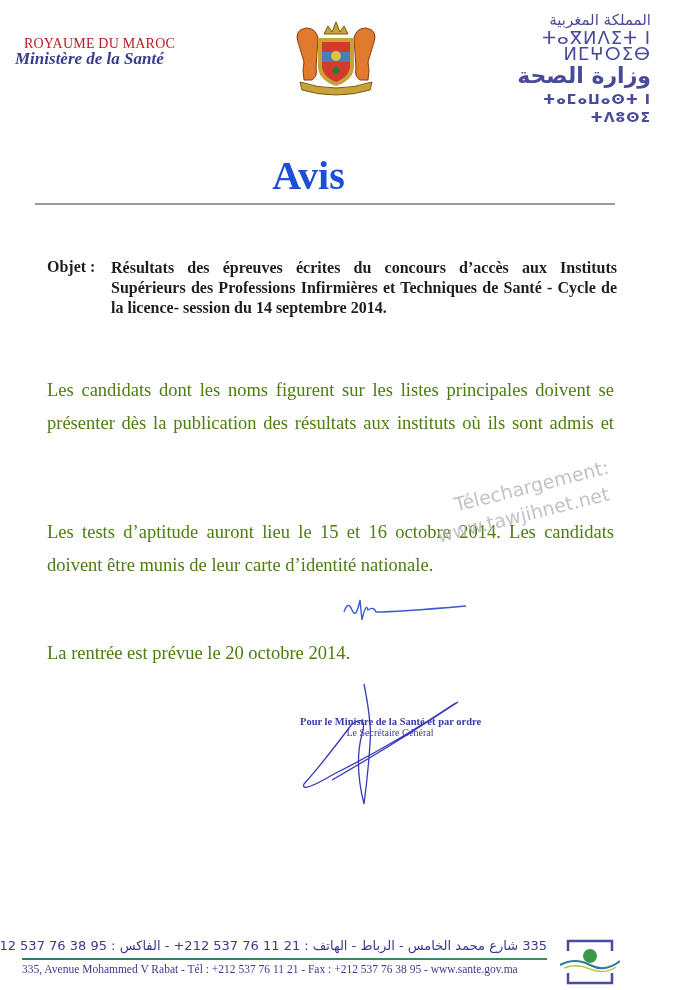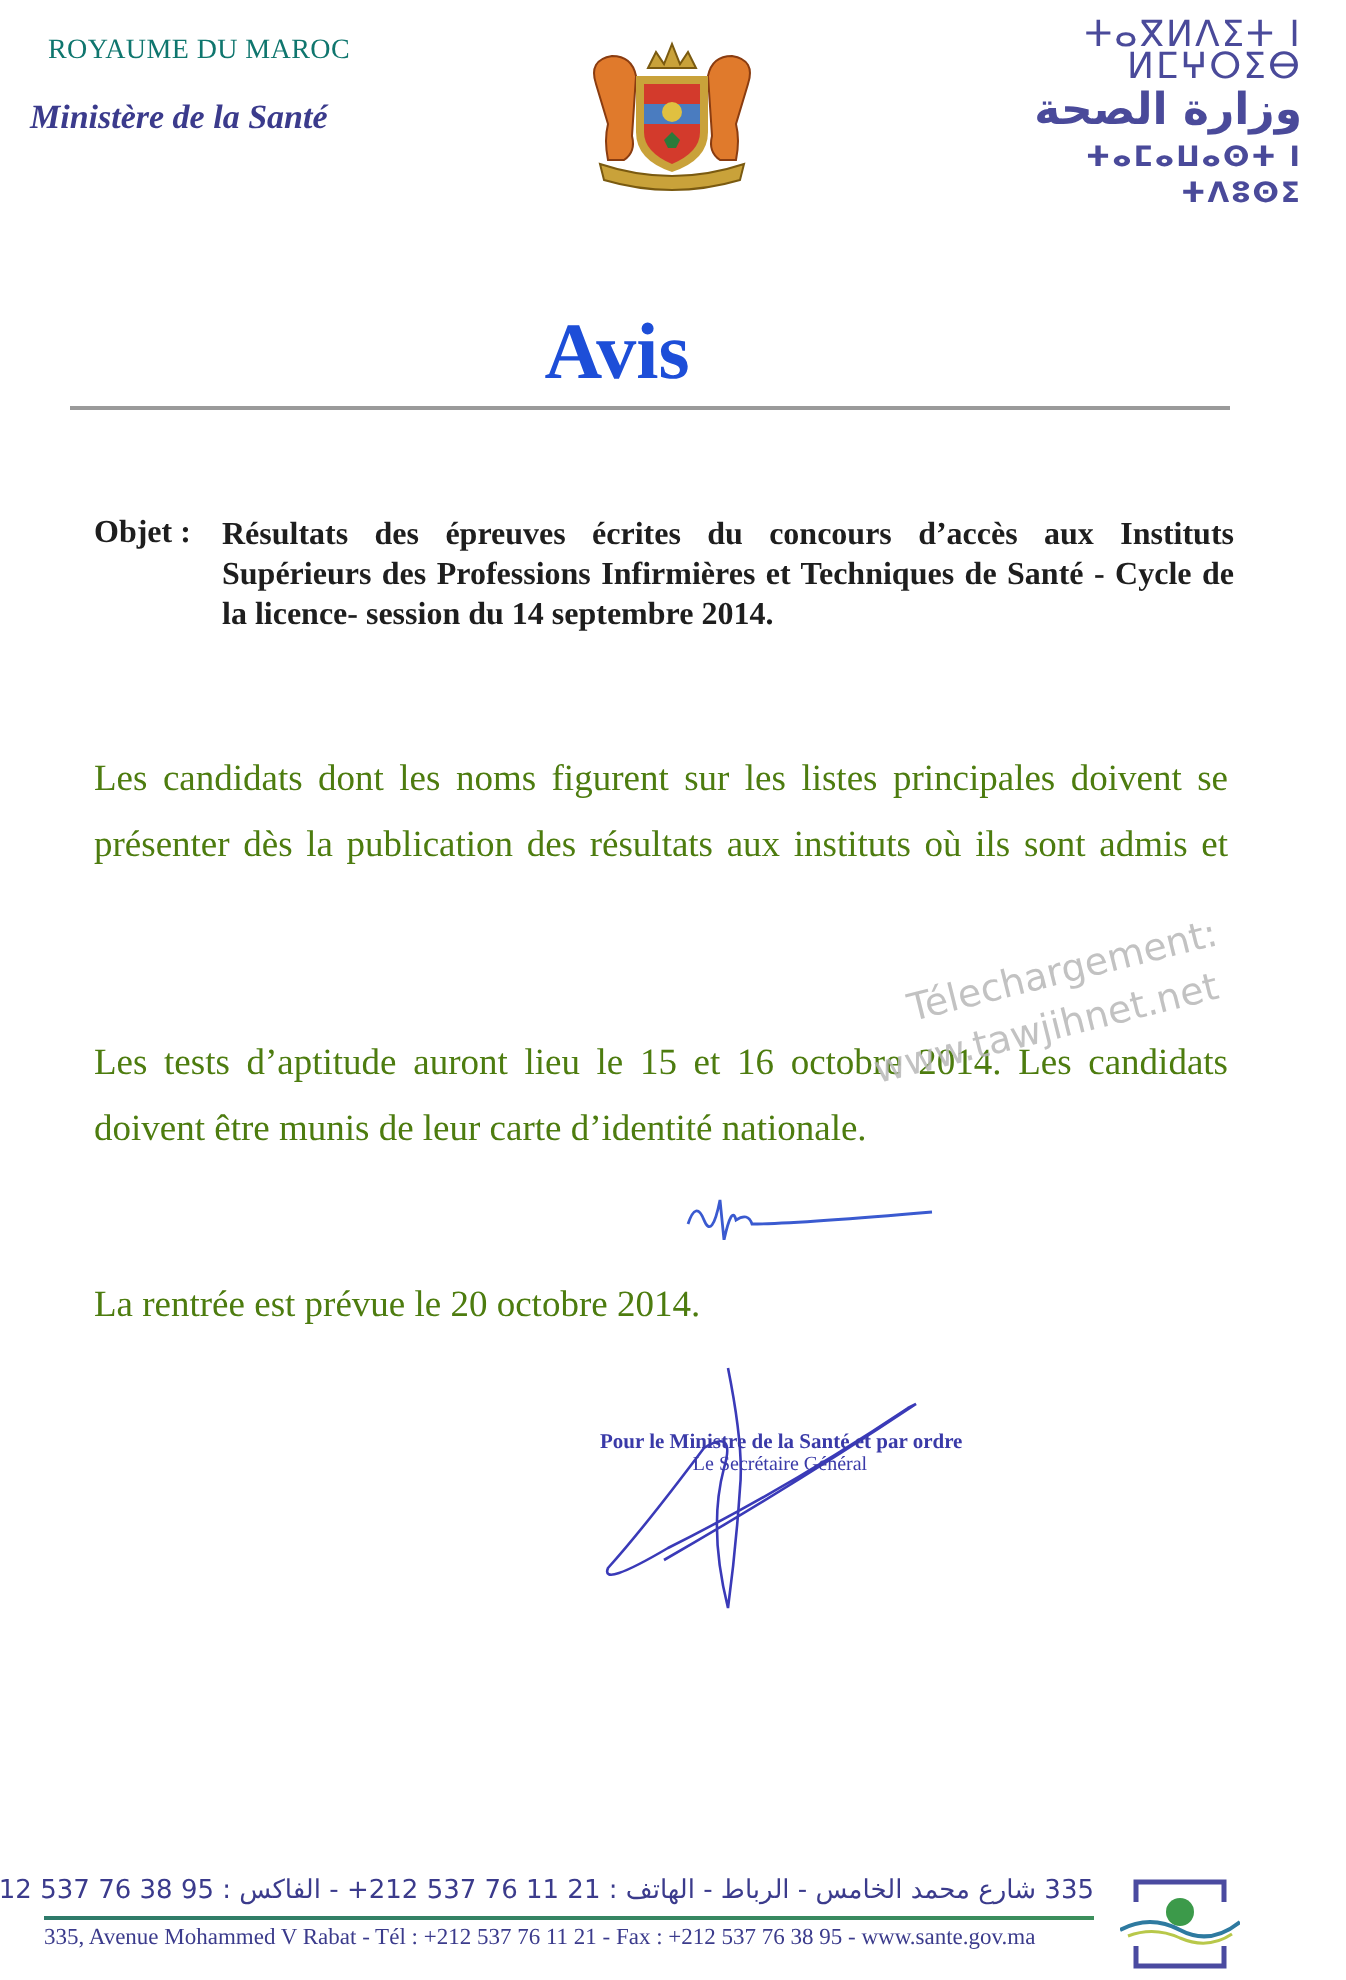--- a/index.html
+++ b/index.html
@@ -1,18 +1,18 @@
 <!DOCTYPE html>
 <html><head>
 <meta charset="utf-8">
 <style>
   html, body { margin:0; padding:0; background:#ffffff; }
   body { width:673px; height:990px; position:relative; overflow:hidden; font-family:"Liberation Serif", serif; color:#1e1e1e; }
   .abs { position:absolute; }
-  .hdr-left1 { left:24px; top:18px; font-size:14px; color:#0f766e; letter-spacing:0.2px; }
+  .hdr-left1 { left:24px; top:36px; font-size:14px; color:#b91c1c; letter-spacing:0.2px; }
   .hdr-left2 { left:15px; top:49px; font-size:17px; color:#3b3b8c; font-style:italic; font-weight:bold; }
   .crest { left:288px; top:12px; width:96px; height:86px; }
   .hdr-right { right:22px; top:10px; width:160px; text-align:right; color:#4a4a9a; }
   .hdr-right .ar1 { font-family:"DejaVu Sans", sans-serif; font-size:15px; line-height:20px; }
   .hdr-right .tf1 { font-family:"DejaVu Sans", sans-serif; font-size:18px; line-height:16px; letter-spacing:1px; }
   .hdr-right .ar2 { font-family:"DejaVu Sans", sans-serif; font-size:22px; line-height:28px; font-weight:bold; }
   .hdr-right .tf2 { font-family:"DejaVu Sans", sans-serif; font-size:14px; line-height:18px; letter-spacing:1px; font-weight:bold; }
   .title { left:0; width:617px; top:152px; text-align:center; font-size:40px; font-weight:bold; color:#1d4ed8; }
   .rule { left:35px; top:203px; width:580px; height:2px; background:#9a9a9a; }
   .objet-label { left:47px; top:258px; font-size:16px; font-weight:bold; }
@@ -52,20 +52,21 @@
     <path d="M34 40 h28 v10 h-28 z" fill="#4a7cc0"></path>
     <path d="M34 50 h28 v4 q0 10 -14 16 q-14 -6 -14 -16 z" fill="#d33a2c"></path>
     <circle cx="48" cy="44" r="5" fill="#e0c040"></circle>
     <path d="M44 58 l4 -4 l4 4 l-2 4 h-4 z" fill="#2c7a3a"></path>
 
     <path d="M12 70 q36 12 72 0 l-2 8 q-34 10 -68 0 z" fill="#c9a23a" stroke="#7a5a10" stroke-width="1"></path>
   </svg>
 </div>
 
 <div class="abs hdr-right">
+  <div class="ar1" dir="rtl">المملكة المغربية</div>
   <div class="tf1">ⵜⴰⴳⵍⴷⵉⵜ ⵏ ⵍⵎⵖⵔⵉⴱ</div>
   <div class="ar2" dir="rtl">وزارة الصحة</div>
   <div class="tf2">ⵜⴰⵎⴰⵡⴰⵙⵜ ⵏ ⵜⴷⵓⵙⵉ</div>
 </div>
 
 <div class="abs title">Avis</div>
 <div class="abs rule"></div>
 
 <div class="abs objet-label">Objet :</div>
 <div class="abs objet-text">Résultats des épreuves écrites du concours d’accès aux Instituts Supérieurs des Professions Infirmières et Techniques de Santé - Cycle de la licence- session du 14 septembre 2014.</div>

